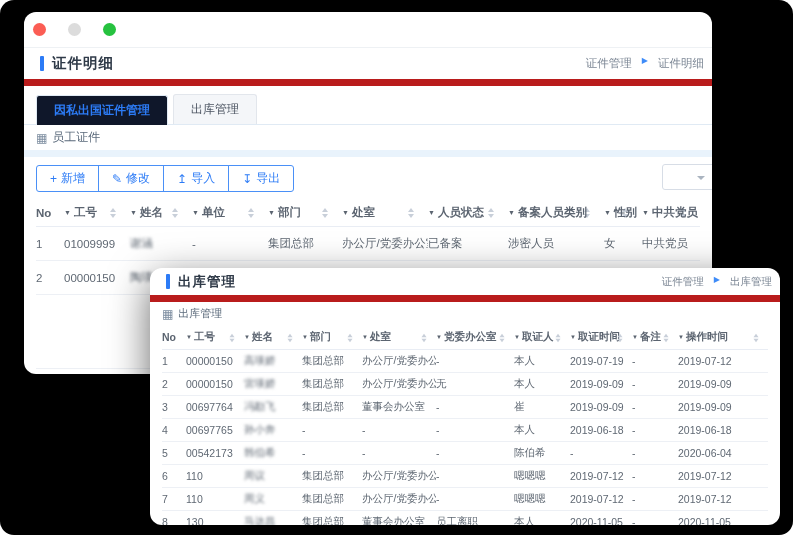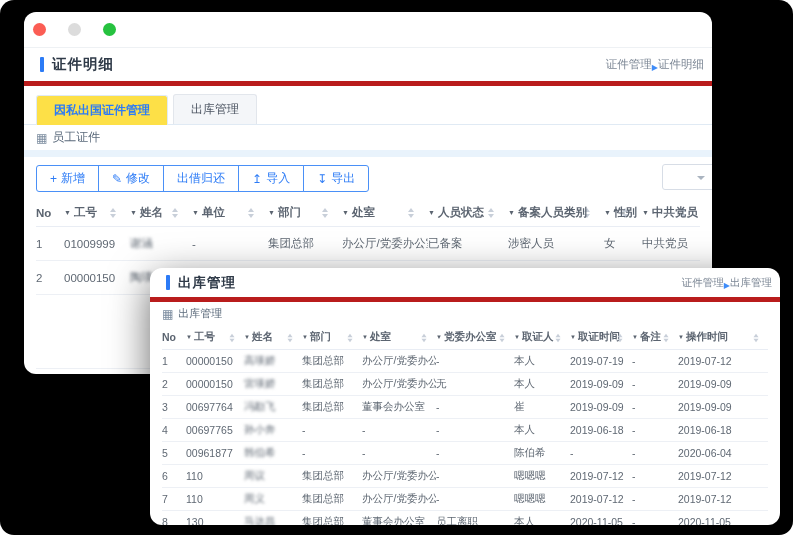--- a/index.html
+++ b/index.html
@@ -12,35 +12,35 @@
   .win-front { left: 150px; top: 268px; width: 630px; height: 257px; box-shadow: 0 12px 40px rgba(0,0,0,.6); }
 
   
   .titlebar { height: 36px; display: flex; align-items: center; padding-left: 9px; border-bottom: 1px solid #eef1f4; }
   .dot { width: 13px; height: 13px; border-radius: 50%; margin-right: 22px; }
   .dot.red { background: #fb5d54; }
   .dot.gray { background: #dcdcdc; }
   .dot.green { background: #26c23f; }
 
   
-  .pagehead { display: flex; align-items: center; justify-content: space-between; height: 38px; padding: 0 8px 0 16px; border-bottom: 5px solid #b91c1c; }
+  .pagehead { display: flex; align-items: center; justify-content: space-between; height: 38px; padding: 0 8px 0 16px; border-bottom: 7px solid #b91c1c; }
   .ph-left { display: flex; align-items: center; }
   .accent { width: 4px; height: 15px; background: #2c7bf6; border-radius: 1px; margin-right: 8px; }
   .ptitle { font-size: 14.5px; font-weight: bold; color: #2f3a48; letter-spacing: 1px; }
-  .crumb { font-size: 11.5px; color: #7b8694; display: flex; align-items: flex-end; gap: 0; }
+  .crumb { font-size: 11.5px; color: #7b8694; display: flex; align-items: flex-start; gap: 10px; }
   .crumb .arrow { color: #3f8cf8; font-size: 8px; }
   .crumb .cur { color: #7b8694; }
   .win-front .pagehead { height: 34px; }
   .win-front .ptitle { font-size: 13.5px; }
   .win-front .crumb { font-size: 10.5px; }
 
   
   .tabs { display: flex; padding: 8px 12px 0 12px; border-bottom: 1px solid #e0eaf4; }
   .tab { font-size: 12px; padding: 6px 17px; background: #f4f6f9; color: #4a5360; border: 1px solid #e2e6ec; border-bottom: none; border-radius: 3px 3px 0 0; margin-right: 5px; cursor: default; }
-  .tab.active { background: #fde047; color: #2c7bf6; font-weight: bold; border-color: #e0eaf4; position: relative; top: 1px; }
+  .tab.active { background: #0f172a; color: #2c7bf6; font-weight: bold; border-color: #e0eaf4; position: relative; top: 1px; }
 
   
   .sectionbar { height: 25px; display: flex; align-items: center; padding: 0 12px; font-size: 12px; color: #5c6b7c; gap: 5px; }
   .grid-icon { color: #7d8da0; font-size: 12px; line-height: 1; }
   .bluestrip { height: 7px; background: #e9f3fc; }
   .win-front .sectionbar { height: 23px; font-size: 11px; }
 
   
   .toolbar { position: relative; padding: 8px 12px 7px 12px; display: flex; }
   .btn-group { display: flex; }
@@ -129,23 +129,20 @@
       <div class="btn-group">
         <button class="btn">
           <span class="bicon">+</span>
           <span>新增</span>
         </button>
         <button class="btn">
           <span class="bicon">✎</span>
           <span>修改</span>
         </button>
         <button class="btn">
-          <span>出借归还</span>
-        </button>
-        <button class="btn">
           <span class="bicon">↥</span>
           <span>导入</span>
         </button>
         <button class="btn">
           <span class="bicon">↧</span>
           <span>导出</span>
         </button>
       </div>
       <div class="filter-box">
         <span class="caret"></span>
@@ -354,21 +351,21 @@
               <td>-</td>
               <td>-</td>
               <td>-</td>
               <td>本人</td>
               <td>2019-06-18</td>
               <td>-</td>
               <td>2019-06-18</td>
             </tr>
             <tr>
               <td>5</td>
-              <td>00961877</td>
+              <td>00542173</td>
               <td class="redacted">韩伯希</td>
               <td>-</td>
               <td>-</td>
               <td>-</td>
               <td>陈伯希</td>
               <td>-</td>
               <td>-</td>
               <td>2020-06-04</td>
             </tr>
             <tr>

